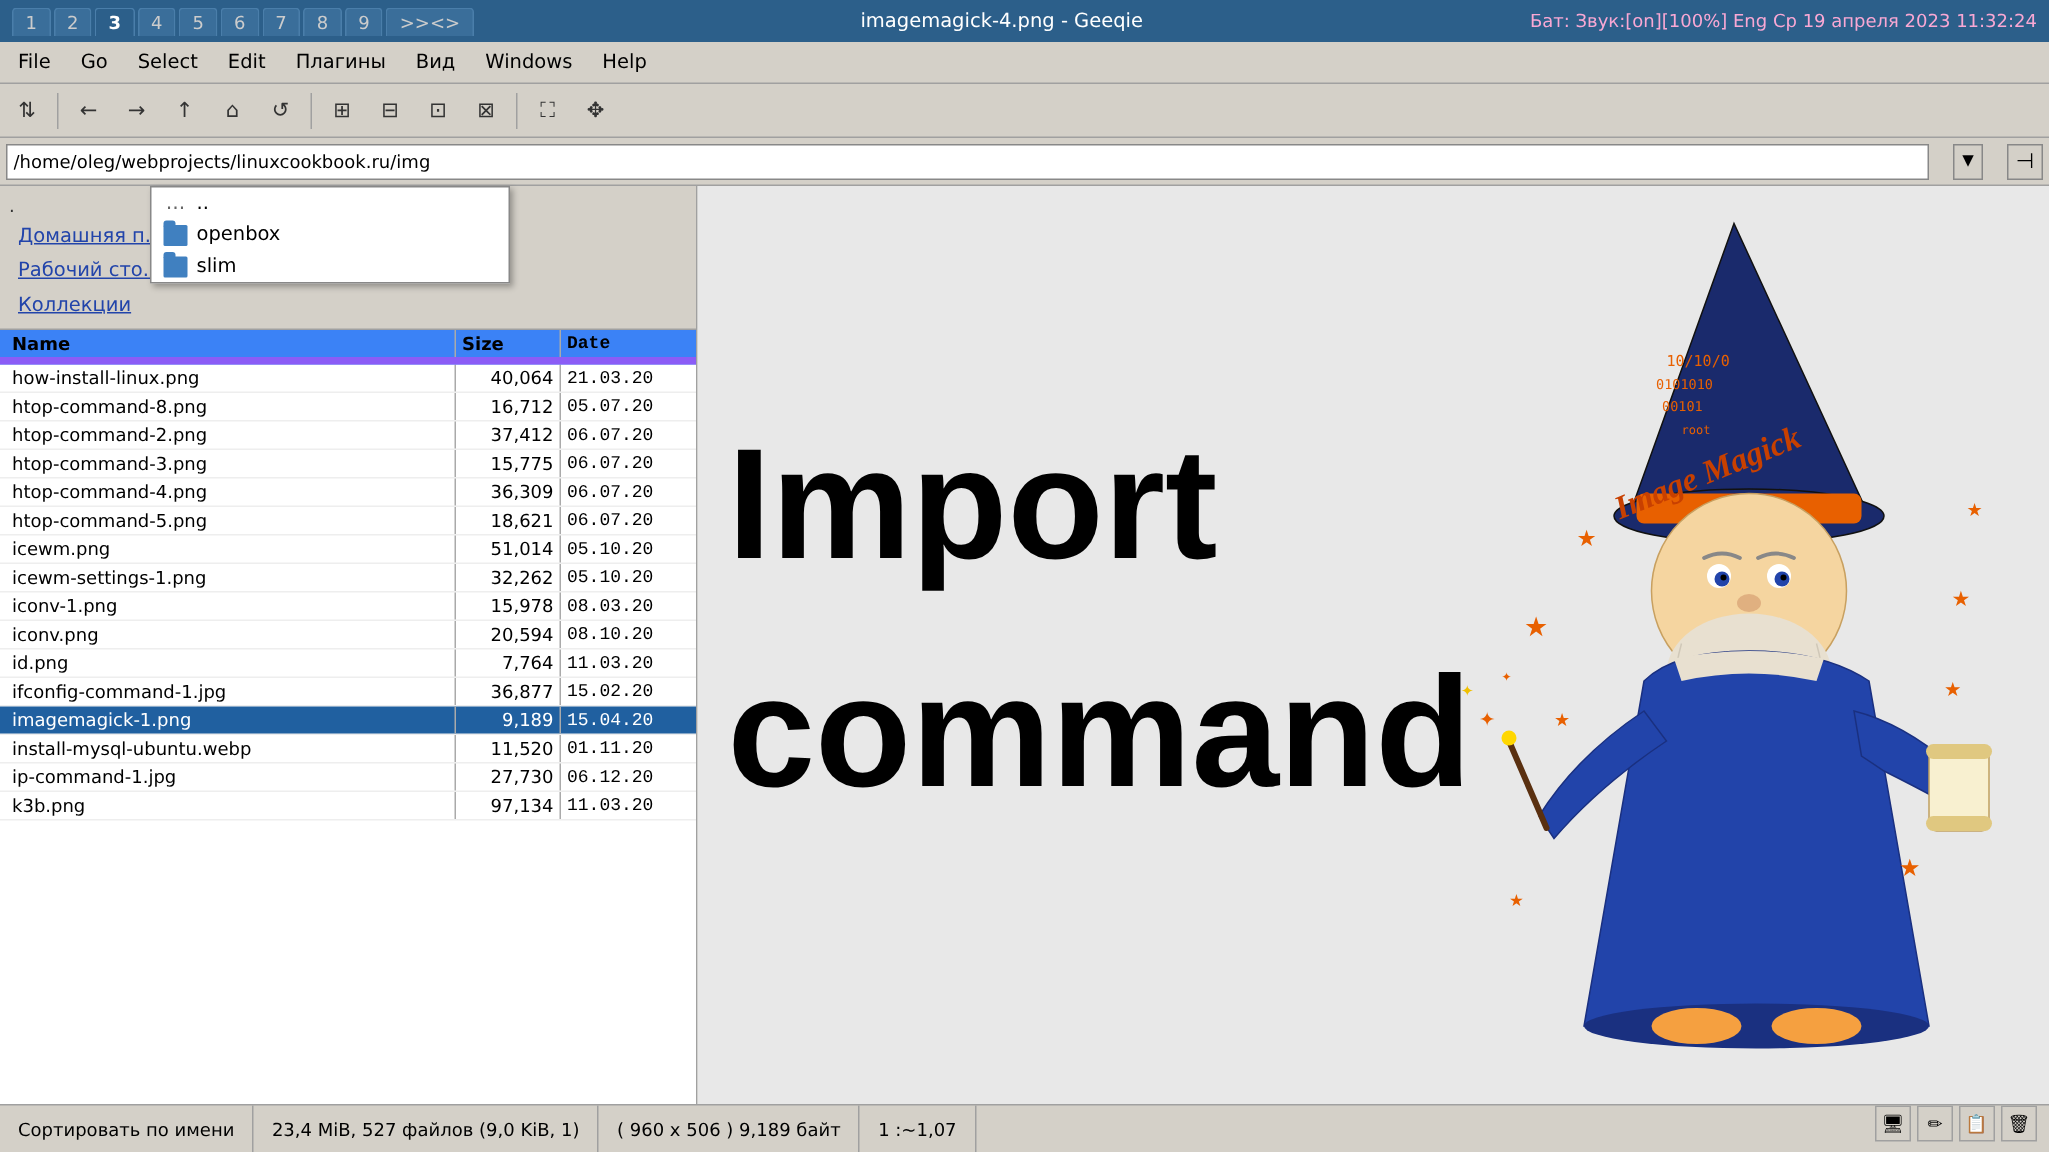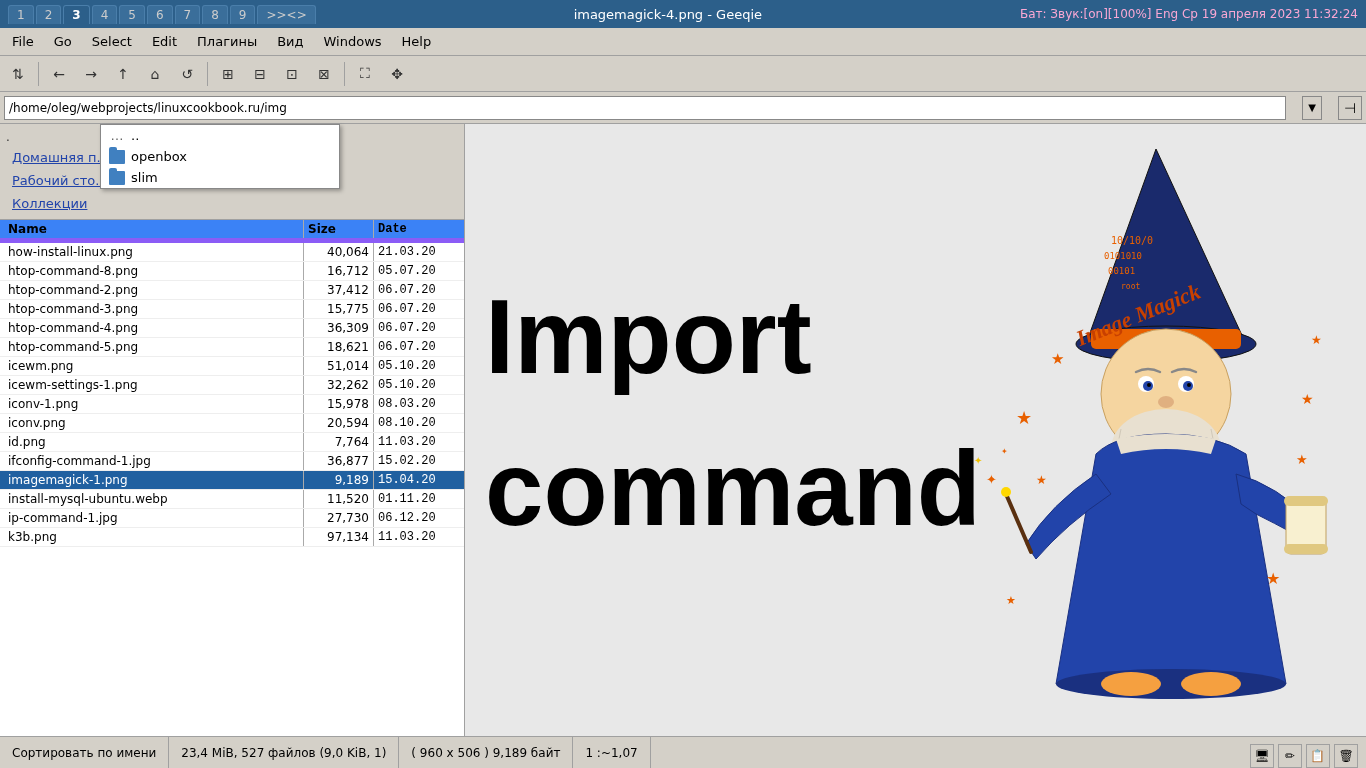--- a/index.html
+++ b/index.html
@@ -281,21 +281,21 @@
       top: 20px;
       width: 380px;
       height: 560px;
     }
 
     
     #statusbar {
       background: #d4d0c8;
       height: 32px;
       display: flex;
-      align-items: flex-end;
+      align-items: flex-start;
       border-top: 1px solid #a0a0a0;
       font-size: 12px;
       gap: 0;
     }
     .status-section {
       padding: 0 12px;
       border-right: 1px solid #a0a0a0;
       height: 100%;
       display: flex;
       align-items: center;

